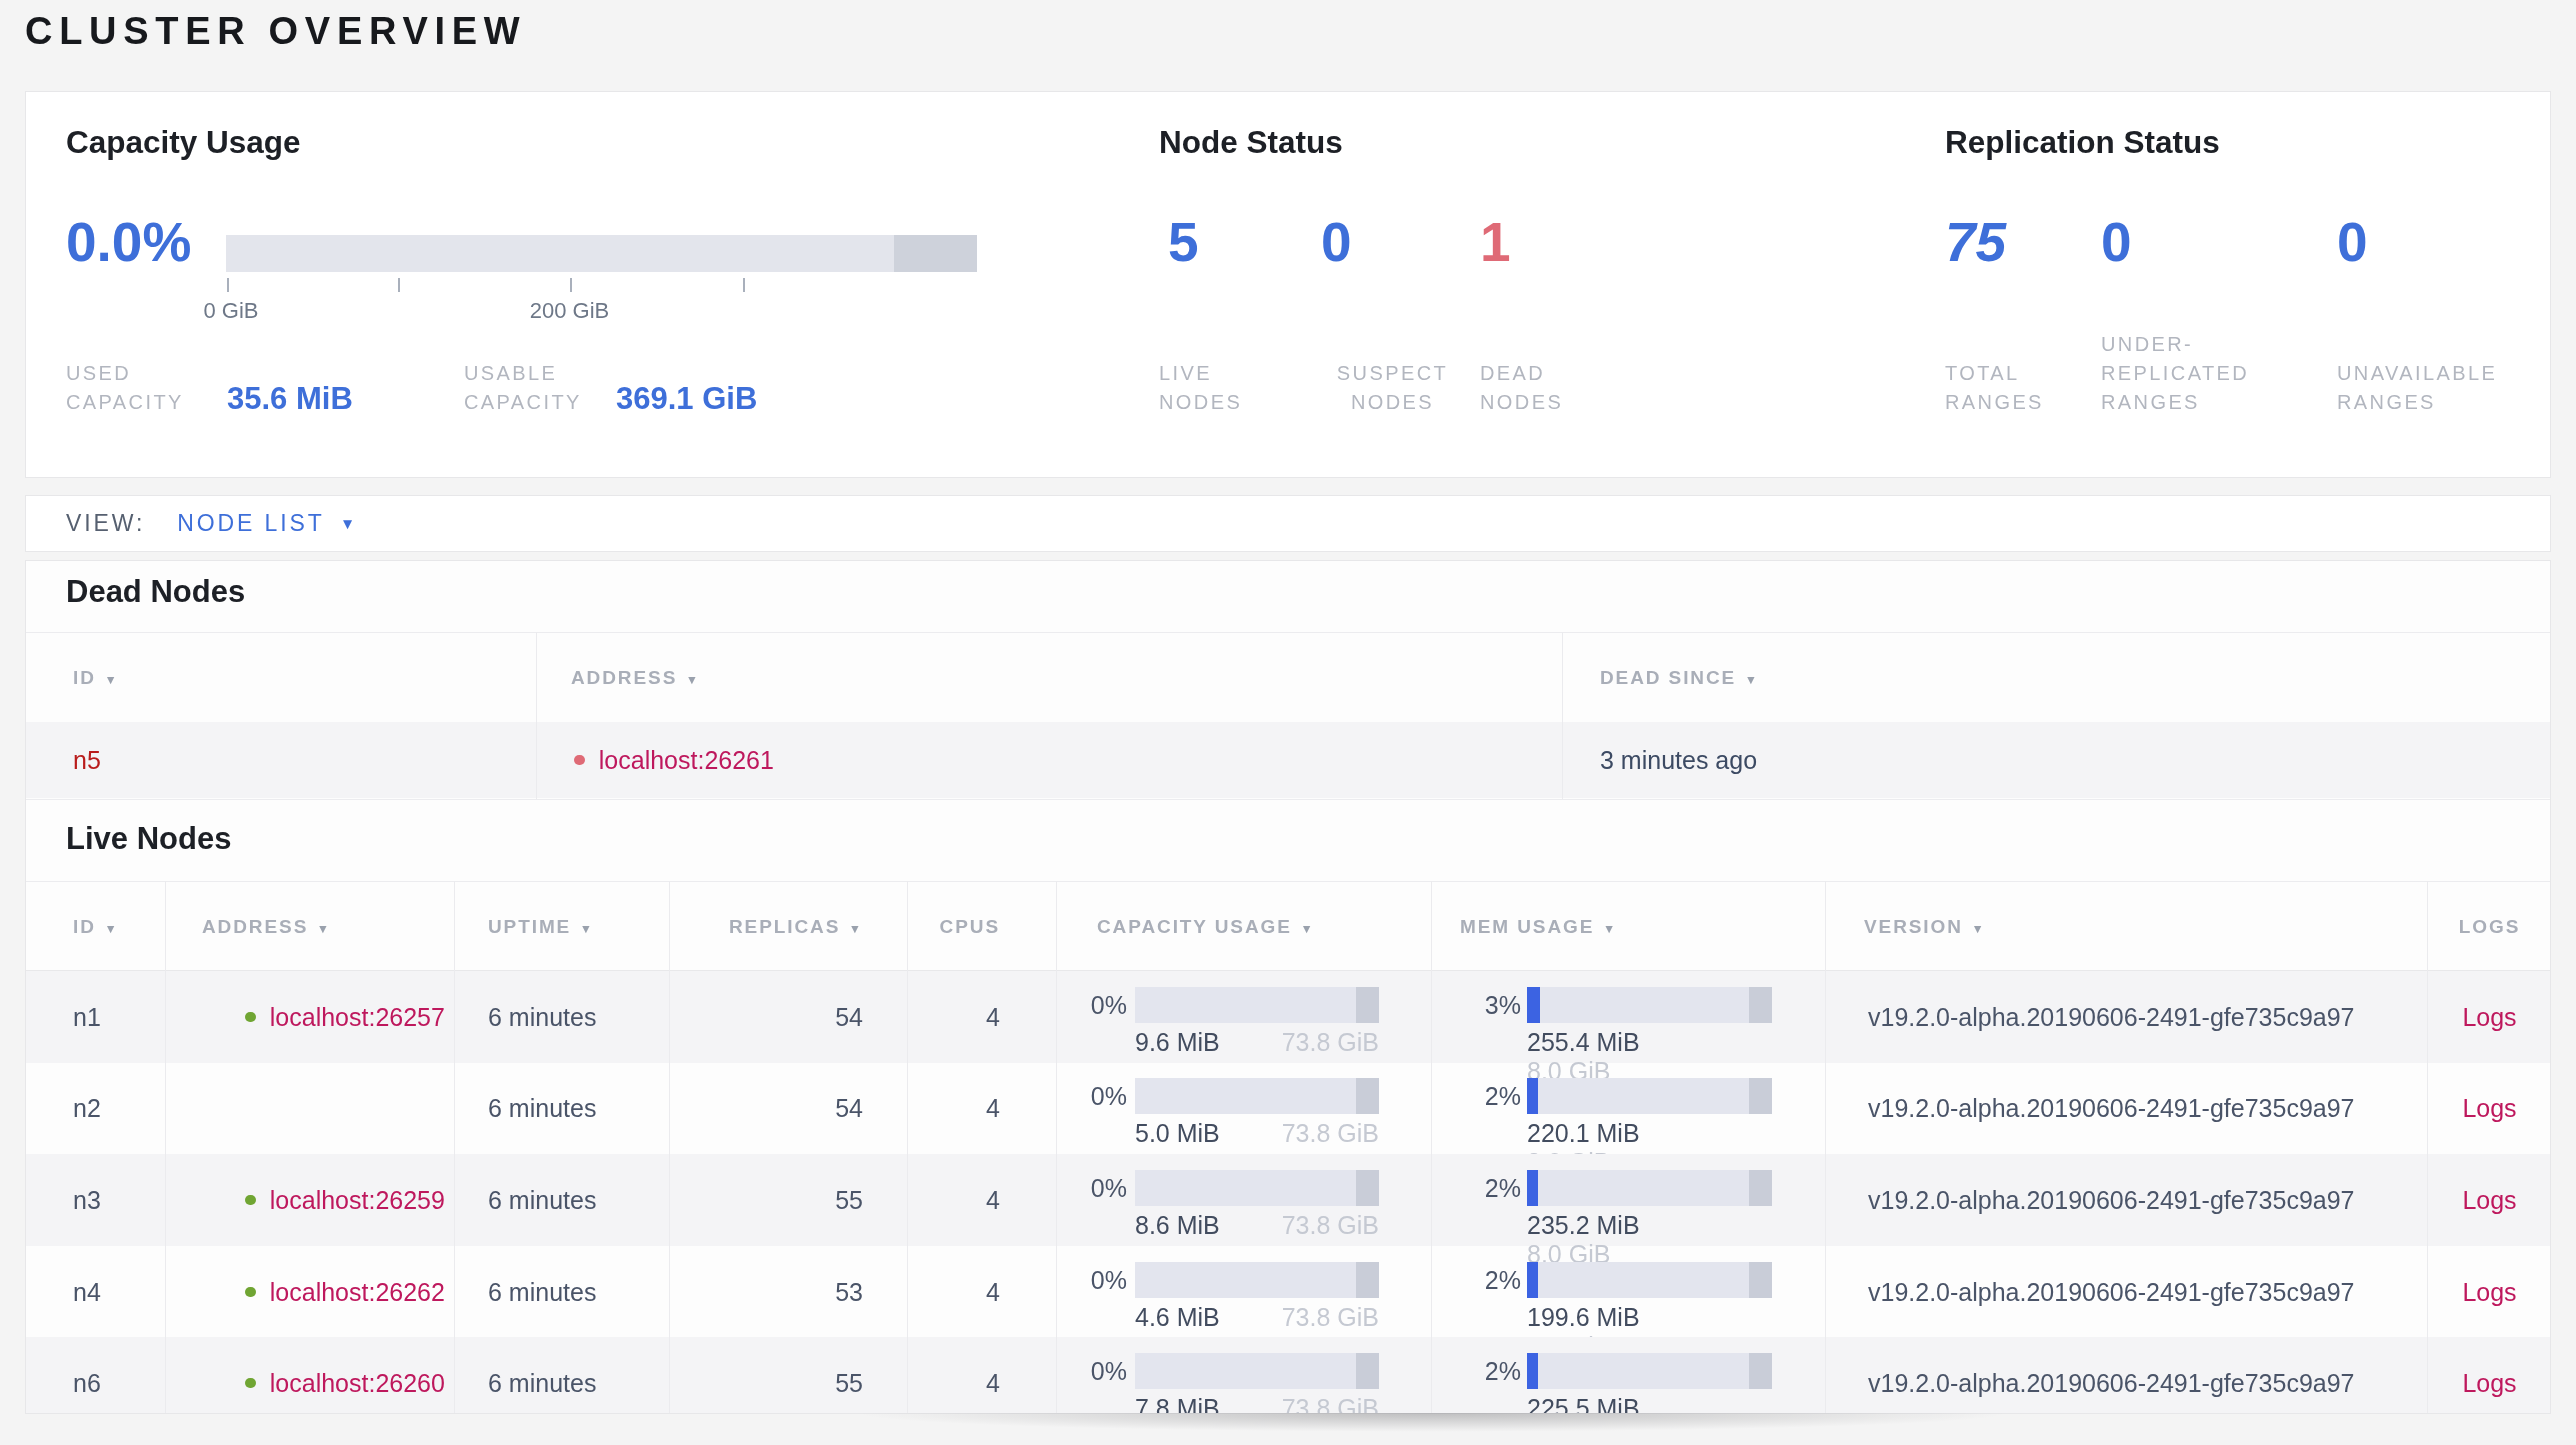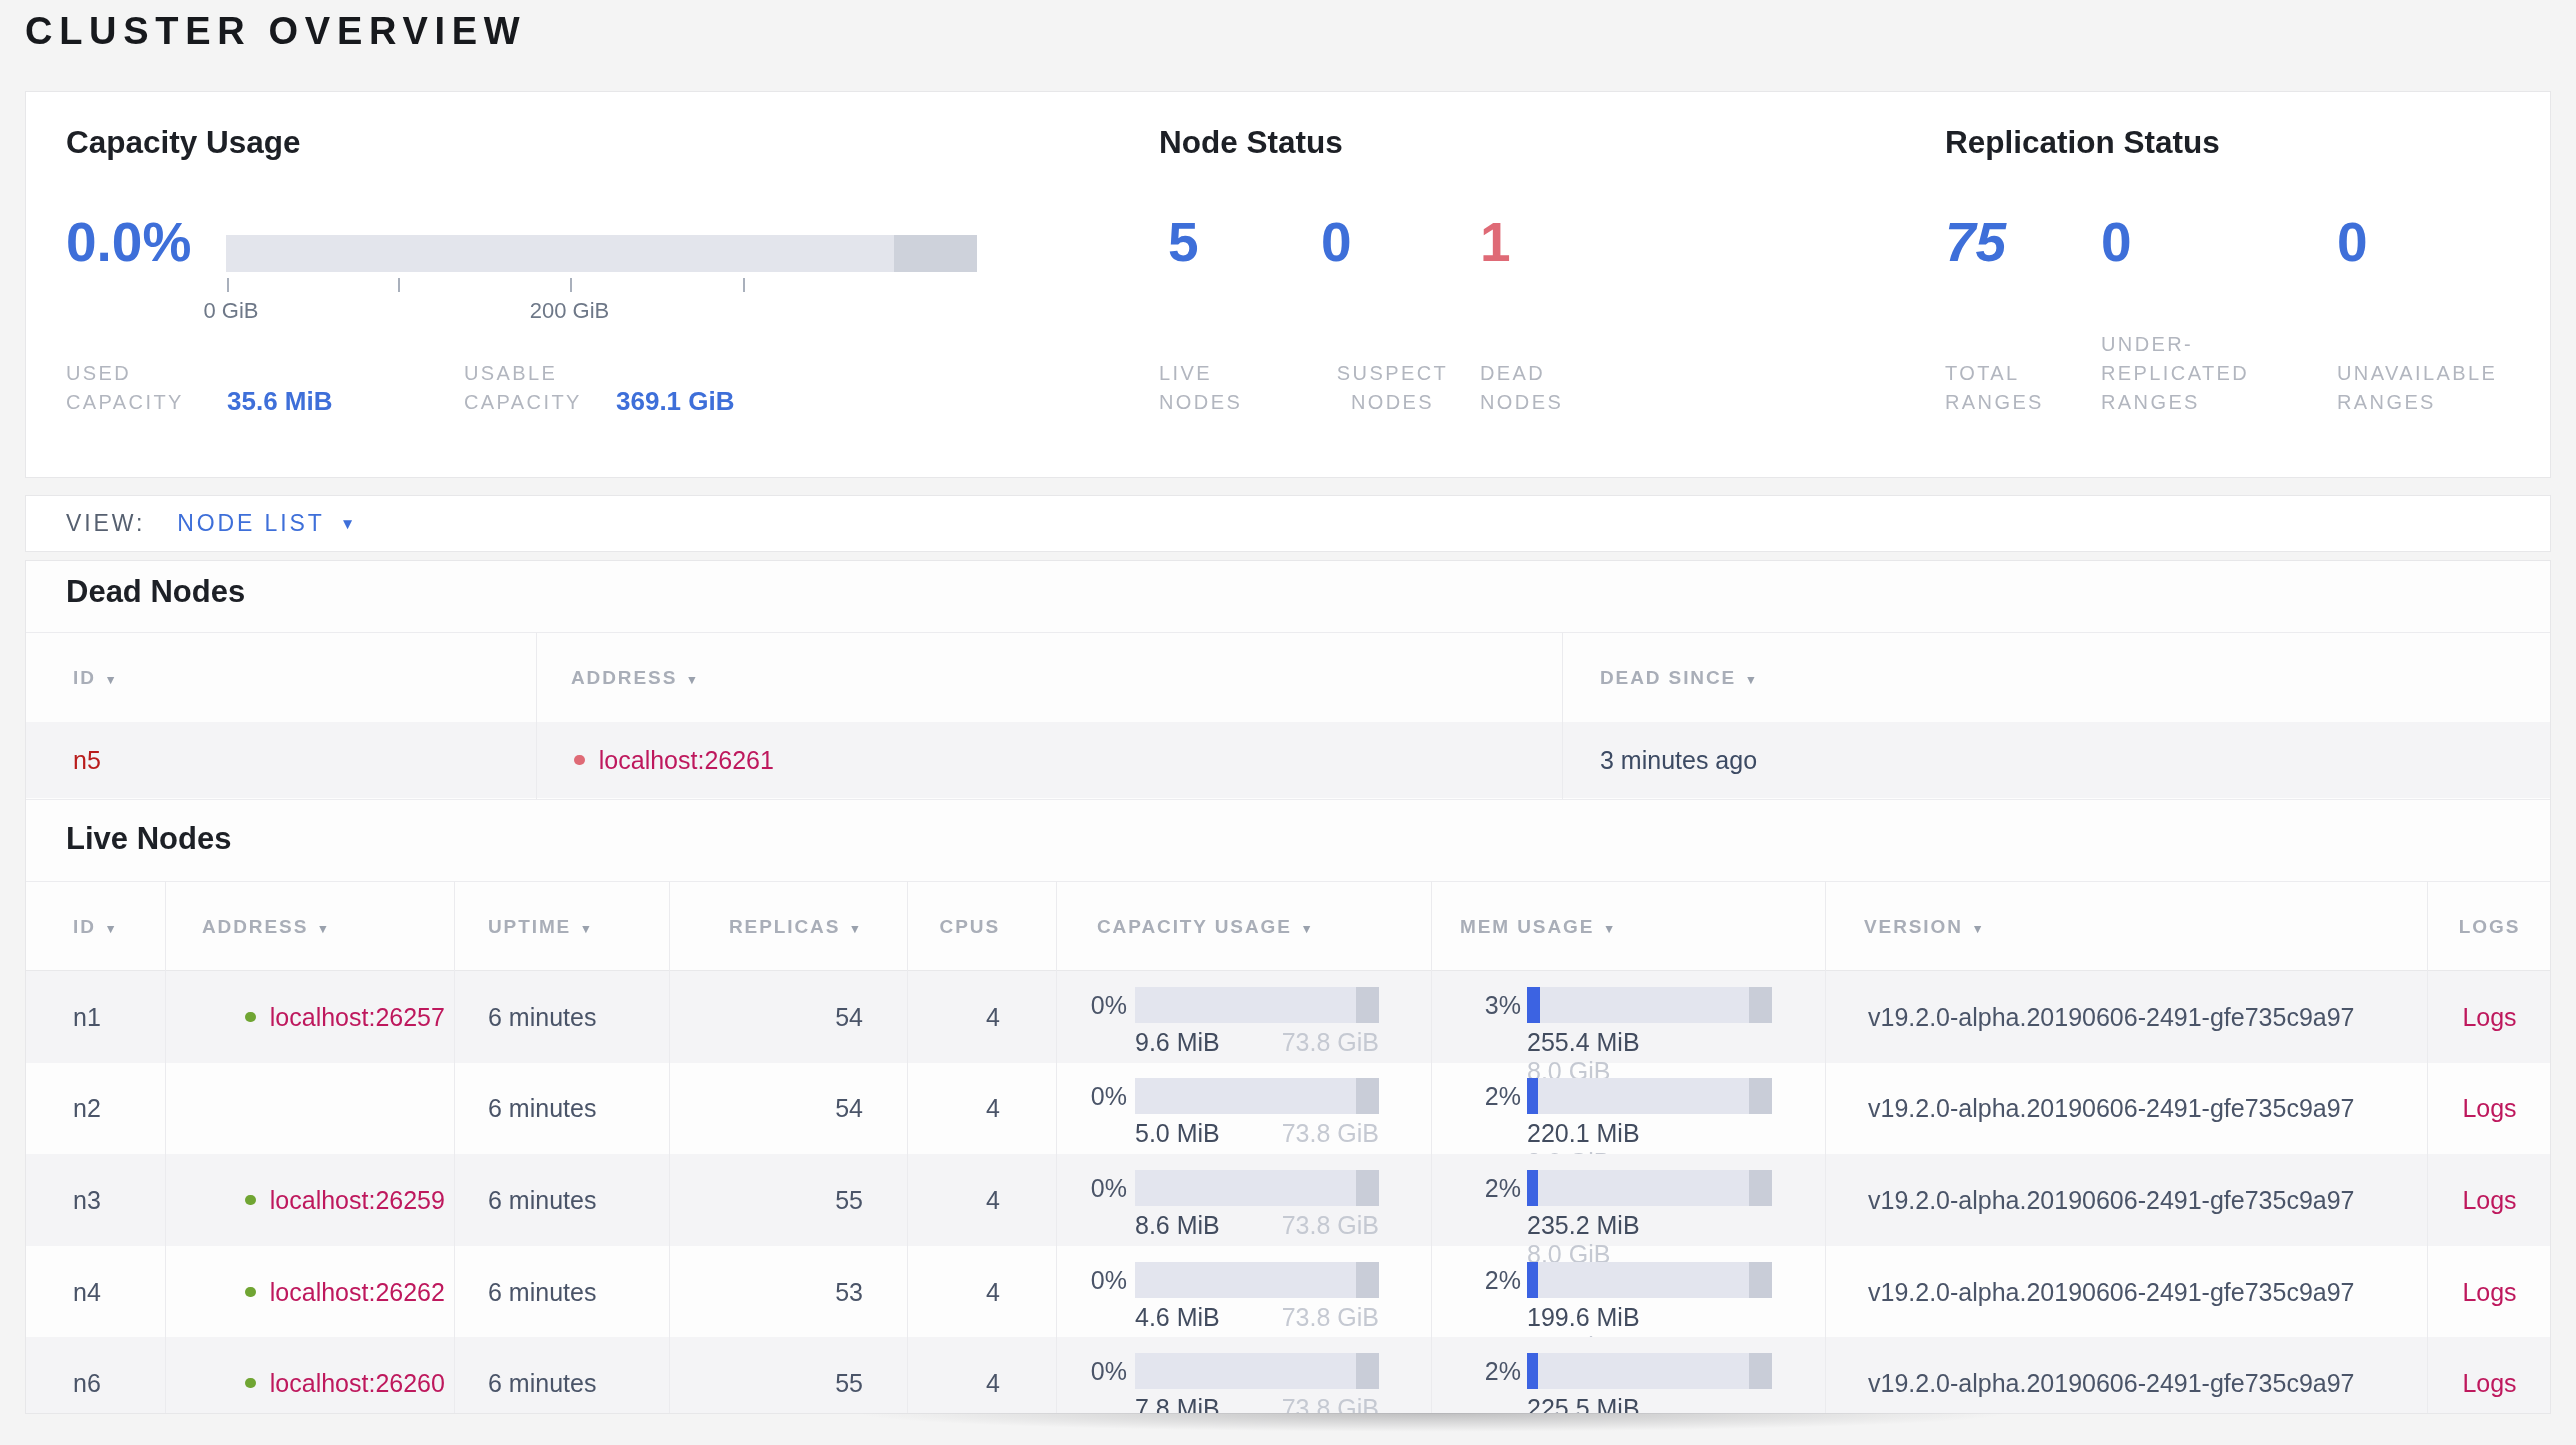--- a/index.html
+++ b/index.html
@@ -17,21 +17,21 @@
   #view-strip { top:495px; height:57px; background:#ffffff; }
   #lower-card { top:560px; height:854px; overflow:hidden; }
 
   
   .panel-heading { position:absolute; top:32px; font-size:31.5px; font-weight:bold; color:#1d2026; }
   .big-num { position:absolute; top:115px; font-size:55px; font-weight:bold;
              color:#3e6fd9; line-height:71px; }
   .big-num.red { color:#df6a76; }
   .stat-label { position:absolute; bottom:60px; font-size:20px; letter-spacing:2.4px;
                 line-height:29px; color:#b2b6bf; }
-  .stat-value { position:absolute; bottom:60px; font-size:26px; font-weight:bold; color:#3e6fd9; }
+  .stat-value { position:absolute; bottom:60px; font-size:31px; font-weight:bold; color:#3e6fd9; }
 
   
   #cap-bar { position:absolute; left:200px; top:143px; width:751px; height:37px; background:#e3e5ec; }
   #cap-bar .endcap { position:absolute; right:0; top:0; width:83px; height:37px; background:#ced2db; }
   .tick { position:absolute; top:43px; width:1.9px; height:14.3px; background:#a9b0bc; }
   .t0{left:1px;} .t1{left:172px;} .t2{left:344px;} .t3{left:517px;}
   .tick-label { position:absolute; top:63px; font-size:22px; color:#6e7888; text-align:center; }
   .tl0 { left:-33px; width:76px; } .tl1 { left:291px; width:105px; }
 
   

